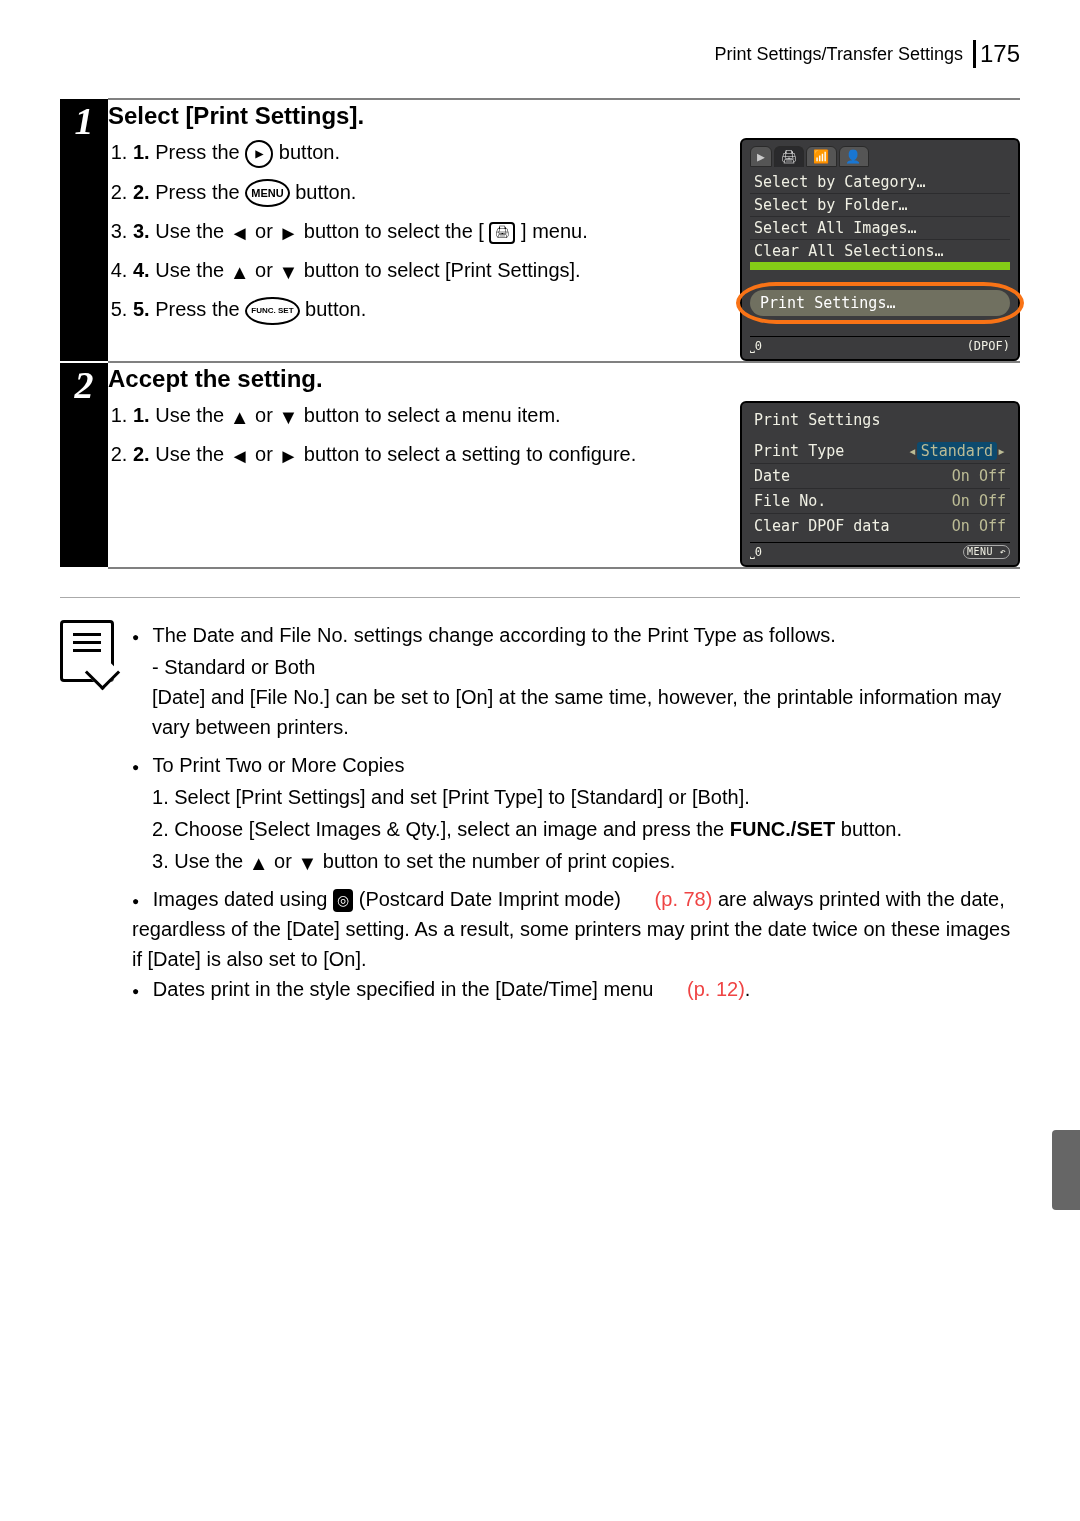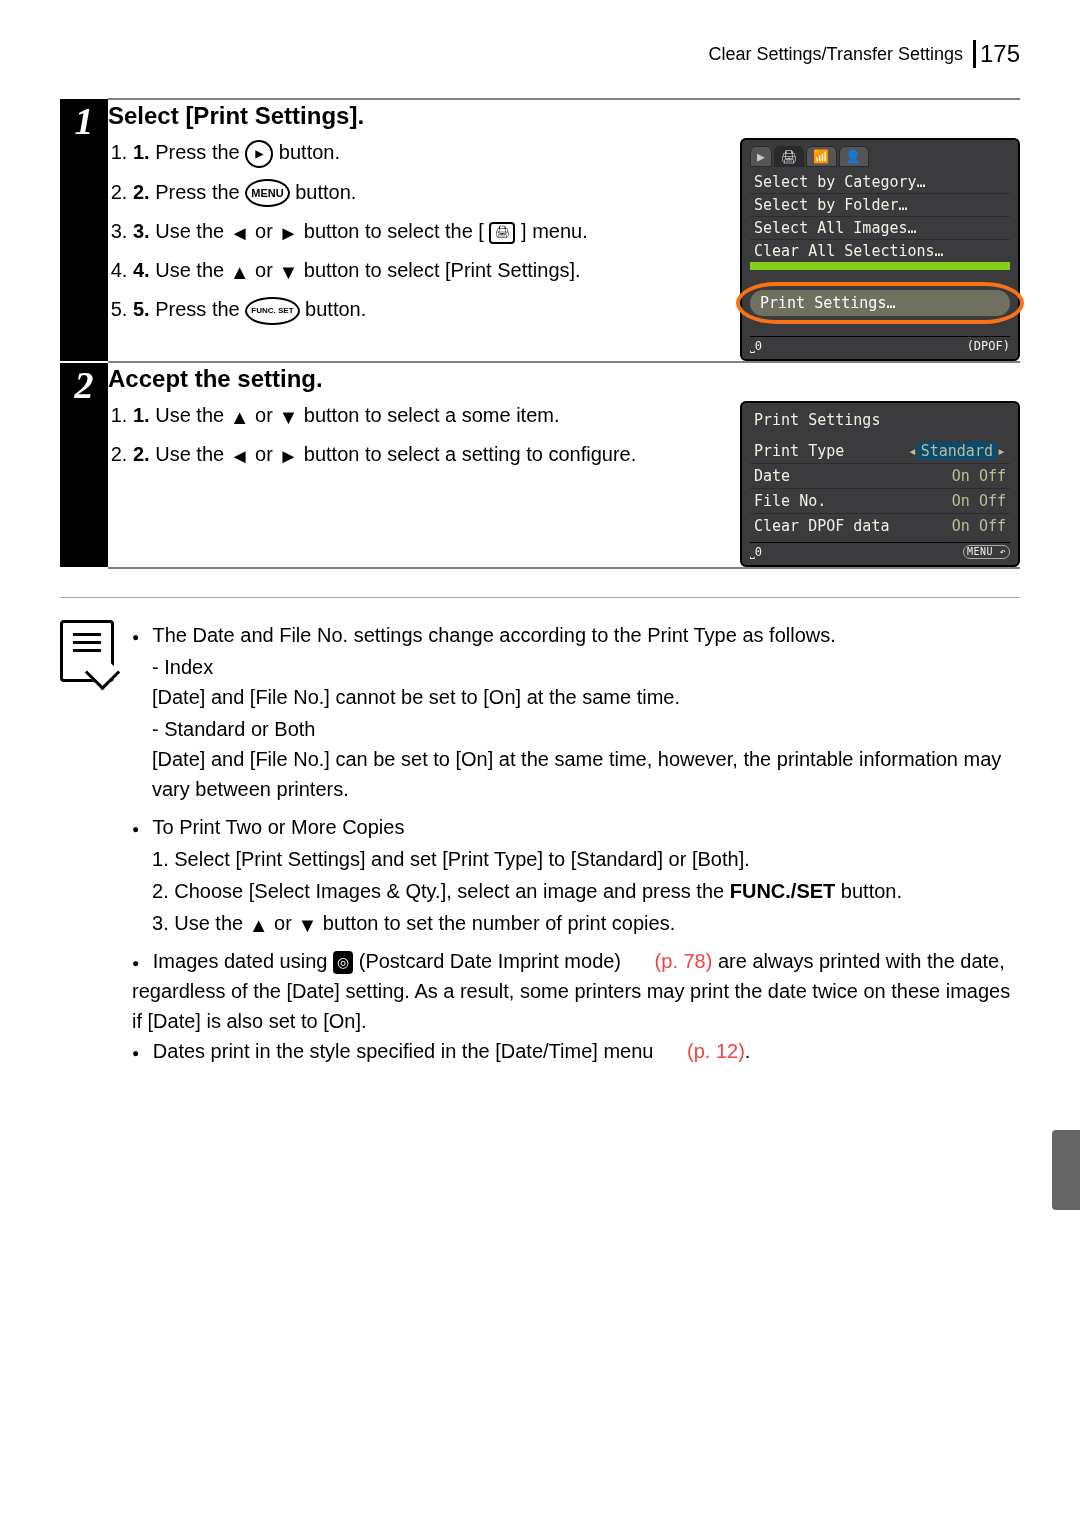--- a/index.html
+++ b/index.html
@@ -287,21 +287,21 @@
     background: #666;
     border-radius: 4px 0 0 4px;
   }
 </style>
 </head>
 <body>
 
 <div class="page">
 
   <div class="header-row">
-    <span class="header-text">Clear Settings/Transfer Settings</span>
+    <span class="header-text">Print Settings/Transfer Settings</span>
     <span class="page-num-box">175</span>
   </div>
 
   <table class="step-table">
 
     <tbody>
         <tr class="step-row">
       <td class="step-num-cell">1</td>
       <td class="step-body-cell">
         <div class="step-title">Select [Print Settings].</div>
@@ -372,21 +372,21 @@
       <td class="step-num-cell">2</td>
       <td class="step-body-cell">
         <div class="step-title">Accept the setting.</div>
         <div class="flex-row">
           <ol class="instr-list">
             <li>
               <span class="instr-bold">1.</span>
               <span>Use the </span>
               <span class="arrow">▲</span> or
               <span class="arrow">▼</span>
-              <span> button to select a some item.</span>
+              <span> button to select a menu item.</span>
             </li>
             <li>
               <span class="instr-bold">2.</span>
               <span>Use the </span>
               <span class="arrow">◄</span> or
               <span class="arrow">►</span>
               <span> button to select a setting to configure.</span>
             </li>
           </ol>
           <div class="screenshot">
@@ -421,24 +421,20 @@
     </table>
 
   <hr class="sep">
 
   <div class="notes-row">
     <div class="notes-icon"></div>
     <ul class="bullets">
       <li>
         <span>The Date and File No. settings change according to the Print Type as follows.</span>
         <ul class="sub dash">
-          <li>
-            <span>Index</span><br>
-            <span>[Date] and [File No.] cannot be set to [On] at the same time.</span>
-          </li>
           <li>
             <span>Standard or Both</span><br>
             <span>[Date] and [File No.] can be set to [On] at the same time, however, the printable information may vary between printers.</span>
           </li>
         </ul>
       </li>
       <li>
         <span>To Print Two or More Copies</span>
         <ul class="sub num">
           <li>Select [Print Settings] and set [Print Type] to [Standard] or [Both].</li>

